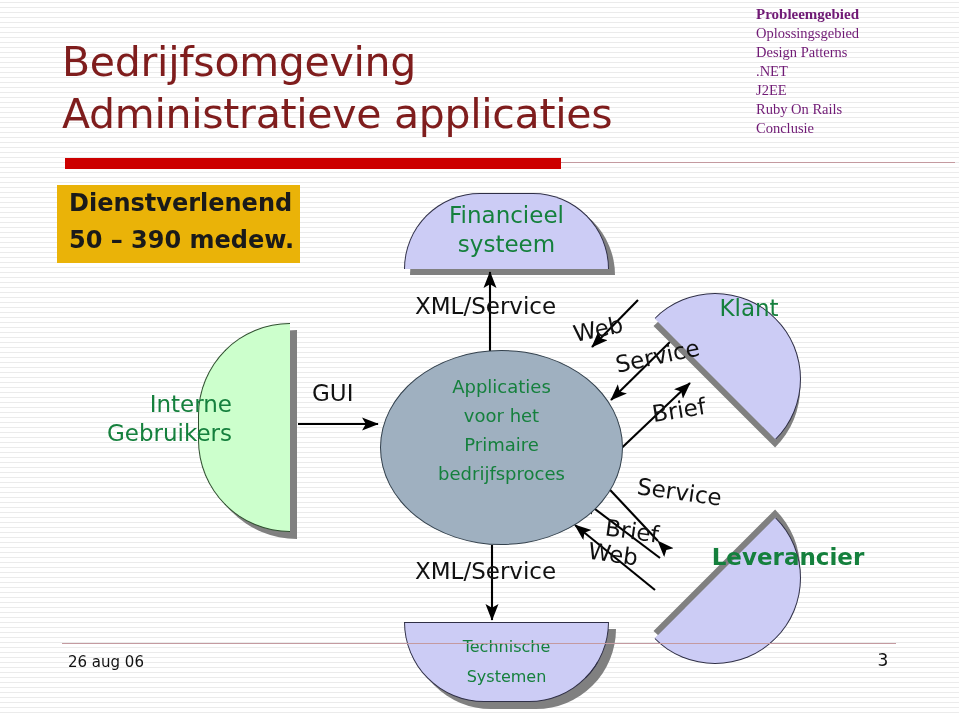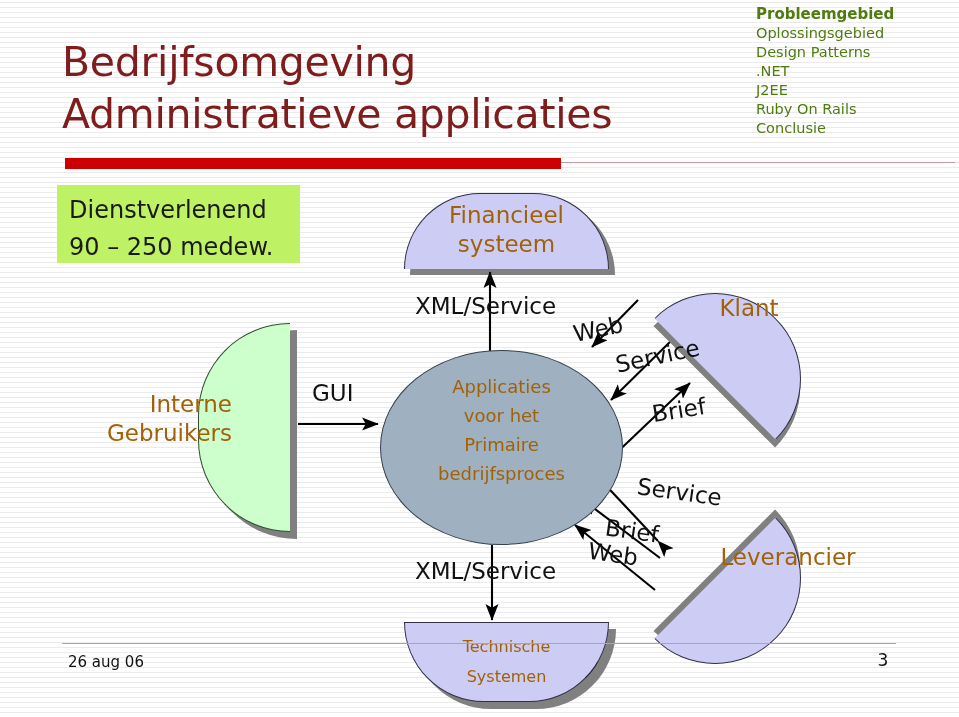--- a/index.html
+++ b/index.html
@@ -63,51 +63,53 @@
   
   .nav {
     position: absolute;
     left: 756px;
     top: 5px;
     width: 200px;
   }
   .nav-item {
     font-size: 14.5px;
     line-height: 19px;
-    color: #4d7c0f;
+    color: #701a75;
     white-space: nowrap;
+    font-family: Liberation Serif, serif;
   }
   .nav-item.active {
     font-weight: bold;
     font-size: 15px;
   }
 
   
   .pink-box {
     position: absolute;
     left: 57px;
     top: 185px;
     width: 243px;
     height: 78px;
-    background: #bef264;
-    box-sizing: border-box;
-    padding: 7px 0 0 12px;
+    background: #eab308;
+    box-sizing: border-box;
+    padding: 0 0 0 12px;
+    font-weight: bold;
   }
   .pink-box .bl {
     font-size: 24px;
     line-height: 37px;
     color: #1a1a1a;
     white-space: nowrap;
   }
 
   
   .shape-text {
     position: absolute;
     text-align: center;
-    color: #a16207;
+    color: #15803d;
     white-space: pre-line;
     pointer-events: none;
   }
 
   
   .dome-top {
     position: absolute;
     left: 404px;
     top: 193px;
     width: 205px;
@@ -247,21 +249,21 @@
     transform-origin: 50% 100%;
   }
   #leverancier .shadow { left: -5px; top: 6px; }
 
   .klant-label {
     left: 684px; top: 294px; width: 130px;
     font-size: 23px; line-height: 28px;
   }
   .leverancier-label {
     left: 678px; top: 543px; width: 220px;
-    font-size: 23px; line-height: 28px;
+    font-size: 23px; line-height: 28px; font-weight: bold;
   }
   .interne-label {
     left: 42px; top: 390px; width: 190px;
     font-size: 23px; line-height: 29px;
     text-align: right;
   }
 
   
   .conn {
     position: absolute;
@@ -329,21 +331,21 @@
     <div class="nav-item">Oplossingsgebied</div>
     <div class="nav-item">Design Patterns</div>
     <div class="nav-item">.NET</div>
     <div class="nav-item">J2EE</div>
     <div class="nav-item">Ruby On Rails</div>
     <div class="nav-item">Conclusie</div>
   </div>
 
   <div class="pink-box">
     <div class="bl">Dienstverlenend</div>
-    <div class="bl">90 – 250 medew.</div>
+    <div class="bl">50 – 390 medew.</div>
   </div>
 
   <svg id="arrows" viewBox="0 0 959 717">
     <defs>
       <marker id="ah" markerWidth="9" markerHeight="9" refX="7.6" refY="3.1" orient="auto" markerUnits="strokeWidth">
         <path d="M0,0 L8,3.1 L0,6.2 L1.8,3.1 z" fill="#000000"></path>
       </marker>
       <marker id="ah2" markerWidth="9" markerHeight="9" refX="7.6" refY="3.1" orient="auto" markerUnits="strokeWidth">
         <path d="M0,0 L8,3.1 L0,6.2 L1.8,3.1 z" fill="#000000"></path>
       </marker>

